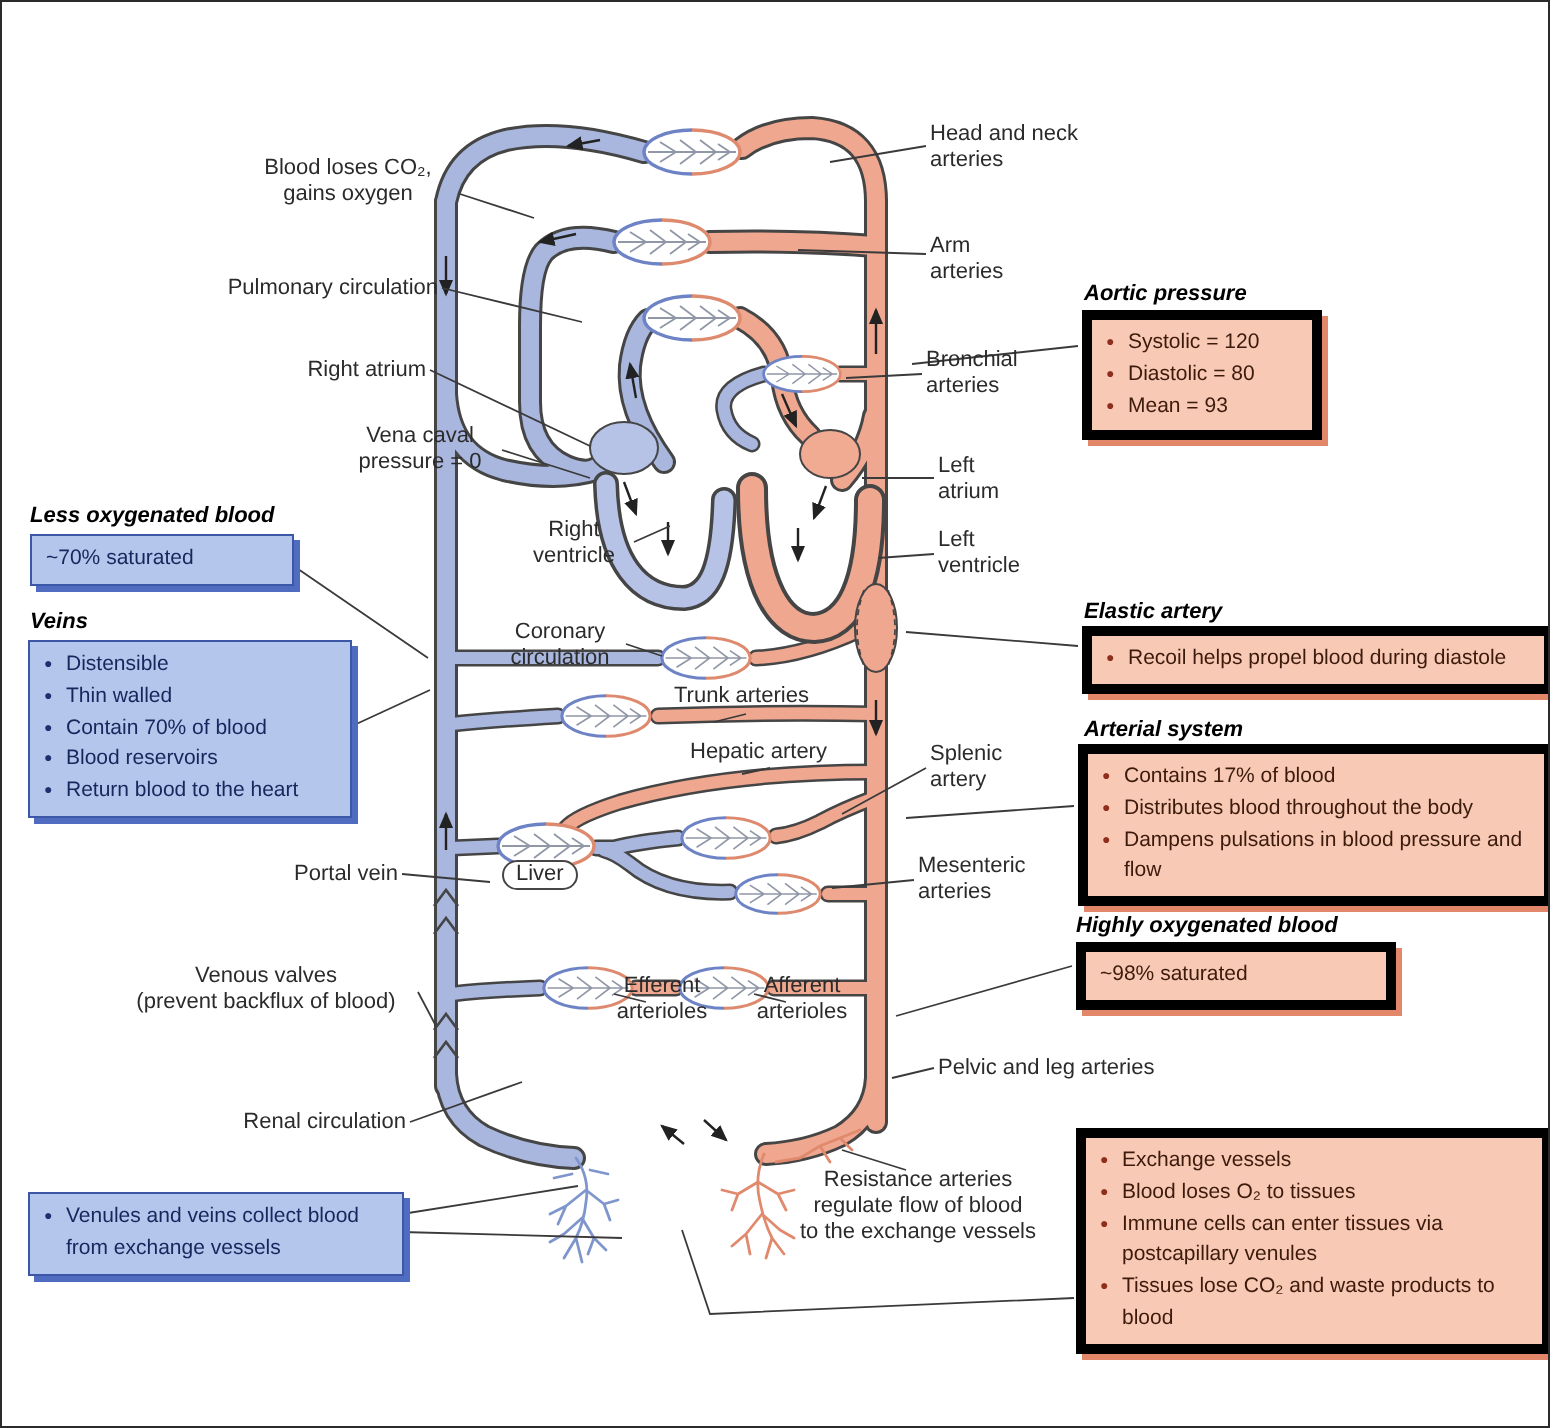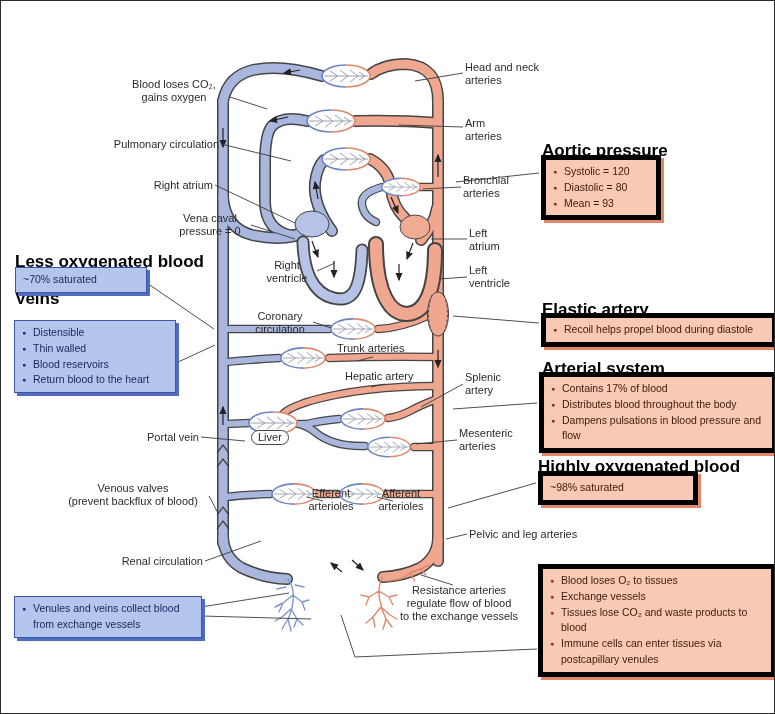--- a/index.html
+++ b/index.html
@@ -19,21 +19,21 @@
   .vv{stroke:#454545;stroke-width:1.3;fill:none;}
   .fa{stroke:#222;stroke-width:1.2;fill:none;}
   .ld{stroke:#3a3a3a;stroke-width:0.9;fill:none;}
   
   .lbl{
     position:absolute;font-size:11px;line-height:1.16;color:#2b2b2b;
     white-space:pre-line;text-align:center;
   }
   .la{text-align:left;} .ra{text-align:right;}
   .liver{border:1px solid #454545;border-radius:9px;padding:0 6px;background:#fff;white-space:nowrap;}
-  .hd{position:absolute;font-size:17px;font-weight:bold;color:#000;white-space:nowrap;}
+  .hd{position:absolute;font-size:11px;font-weight:bold;color:#000;white-space:nowrap;font-style:italic;}
   
   .bx{position:absolute;font-size:10.5px;line-height:1.5;padding:4px 7px;box-sizing:content-box;}
   .bx.blue{background:#b4c6ec;border:1px solid #3c57a8;box-shadow:3px 3px 0 0 #4f6cc0;color:#17265c;}
   .bx.pink{background:#f8c9b4;border:5px solid #000000;box-shadow:3px 3px 0 0 #e2876a;color:#3c1a0c;}
   .bx ul{margin:0;padding:0;list-style:none;}
   .bx li{position:relative;padding-left:11px;}
   .bx li::before{content:"\25CF";position:absolute;left:0;top:4px;font-size:7px;line-height:1;}
   .bx.blue li::before{color:#1c2f6e;}
   .bx.pink li::before{color:#8d2f1b;}
 </style>
@@ -244,35 +244,36 @@
 arterioles</div>
   <div class="lbl" style="left:372px;top:486px;width:56px;">Afferent
 arterioles</div>
   <div class="lbl la" style="left:468px;top:527px;width:122px;">Pelvic and leg arteries</div>
   <div class="lbl ra" style="left:106px;top:554px;width:96px;">Renal circulation</div>
   <div class="lbl" style="left:394px;top:583px;width:128px;">Resistance arteries
 regulate flow of blood
 to the exchange vessels</div>
 
   <div class="hd" style="left:14px;top:251px;">Less oxygenated blood</div>
-  <div class="hd" style="left:14px;top:288px;">Veins</div>
+  <div class="hd" style="left:14px;top:304px;">Veins</div>
   <div class="hd" style="left:541px;top:140px;">Aortic pressure</div>
   <div class="hd" style="left:541px;top:299px;">Elastic artery</div>
   <div class="hd" style="left:541px;top:358px;">Arterial system</div>
   <div class="hd" style="left:537px;top:456px;">Highly oxygenated blood</div>
   <div class="hd" style="left:537px;top:579px;margin-left:30px;">Capillaries and postcapillary venules</div>
 
   <div class="bx blue" style="left:14px;top:266px;width:116px;">
     <span>~70% saturated</span>
   </div>
 
   <div class="bx blue" style="left:13px;top:319px;width:146px;">
     <ul>
       <li>Distensible</li>
       <li>Thin walled</li>
+      <li>Contain 70% of blood</li>
       <li>Blood reservoirs</li>
       <li>Return blood to the heart</li>
     </ul>
   </div>
 
   <div class="bx blue" style="left:13px;top:595px;width:172px;">
     <ul>
       <li>Venules and veins collect blood from exchange vessels</li>
     </ul>
   </div>
@@ -298,20 +299,20 @@
       <li>Dampens pulsations in blood pressure and flow</li>
     </ul>
   </div>
 
   <div class="bx pink" style="left:537px;top:470px;width:136px;">
     <span>~98% saturated</span>
   </div>
 
   <div class="bx pink" style="left:537px;top:563px;width:214px;">
     <ul>
+      <li>Exchange vessels</li>
       <li>Blood loses O₂ to tissues</li>
-      <li>Exchange vessels</li>
+      <li>Immune cells can enter tissues via postcapillary venules</li>
       <li>Tissues lose CO₂ and waste products to blood</li>
-      <li>Immune cells can enter tissues via postcapillary venules</li>
     </ul>
   </div>
 
 </div>
 
 </body></html>

